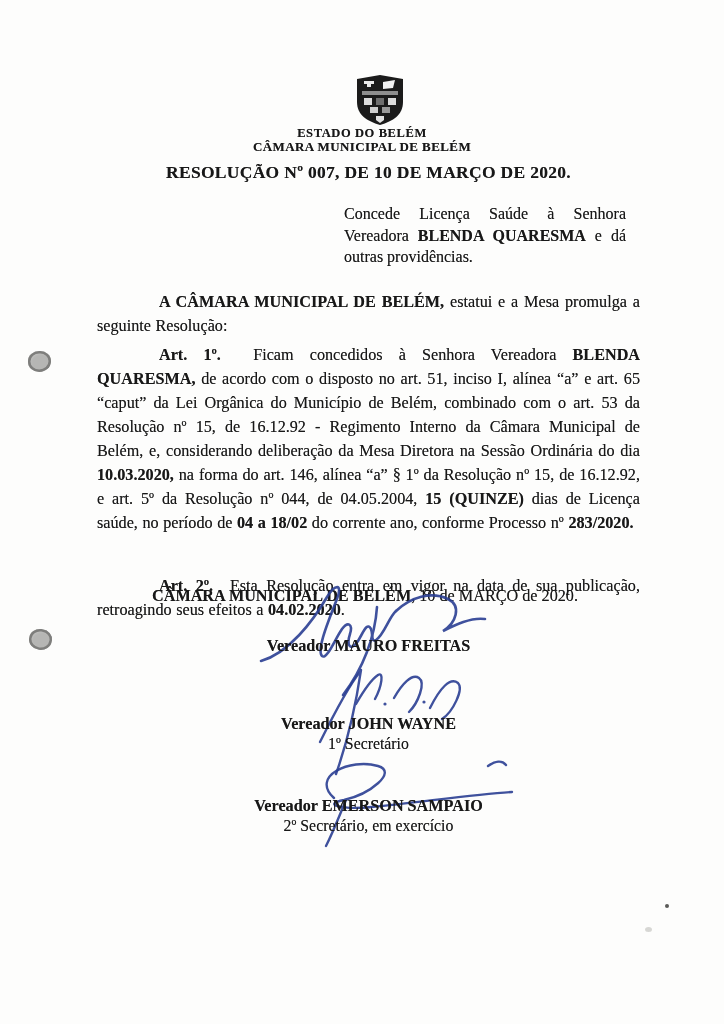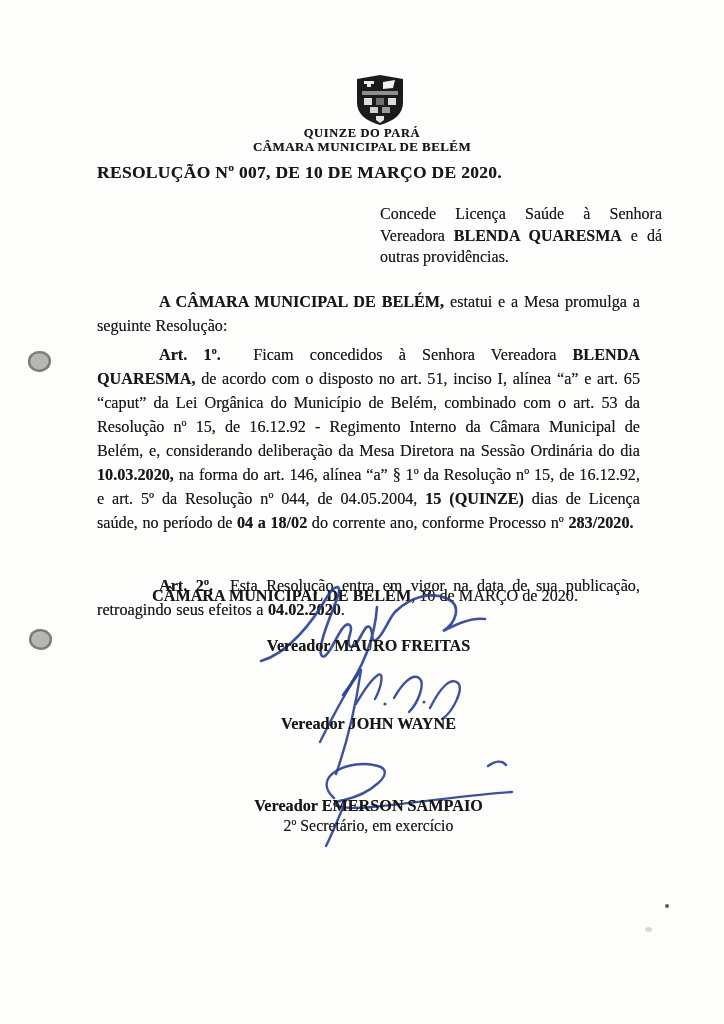--- a/index.html
+++ b/index.html
@@ -9,24 +9,24 @@
     font-family:"Liberation Serif", serif;color:#181818;
     text-shadow:0 0 .4px rgba(20,20,20,.55);
   }
   .b{font-weight:bold;}
   
   .crest{position:absolute;left:350px;top:74px;width:60px;height:52px;}
   .org1{position:absolute;left:0;top:126px;width:100%;text-align:center;
         font-size:12.5px;font-weight:600;letter-spacing:.6px;}
   .org2{position:absolute;left:0;top:139px;width:100%;text-align:center;
         font-size:13px;font-weight:600;letter-spacing:.4px;}
-  .title{position:absolute;left:97px;top:162px;width:543px;
+  .title{position:absolute;left:97px;top:162px;width:543px;text-align:center;
          font-size:17.5px;font-weight:bold;letter-spacing:.3px;}
   
-  .summary{position:absolute;left:380px;top:203px;width:282px;
+  .summary{position:absolute;left:344px;top:203px;width:282px;
            font-size:16px;line-height:21.5px;text-align:justify;}
   
   .para{position:absolute;left:97px;width:543px;font-size:16.2px;line-height:24px;
         text-align:justify;word-spacing:.5px;}
   .p-open{top:290px;}
   .p-art1{top:343px;}
   .p-art2{top:554px;margin-top:20px;}
   .indent{text-indent:62px;}
   .dateline{position:absolute;left:97px;top:587px;width:543px;font-size:16.2px;
             text-indent:55px;}
@@ -66,21 +66,21 @@
       <rect x="12" y="17" width="36" height="4" fill="#8f8f8f"></rect>
       <rect x="14" y="24" width="8" height="7" fill="#dcdcdc"></rect>
       <rect x="26" y="24" width="8" height="7" fill="#6f6f6f"></rect>
       <rect x="38" y="24" width="8" height="7" fill="#dcdcdc"></rect>
       <rect x="20" y="33" width="8" height="6" fill="#cfcfcf"></rect>
       <rect x="32" y="33" width="8" height="6" fill="#9a9a9a"></rect>
       <path d="M26 42 h8 v4 l-4 3 l-4 -3 Z" fill="#e3e3e3"></path>
     </svg>
   </div>
 
-  <div class="org1">QUINZE DO PARÁ</div>
+  <div class="org1">ESTADO DO BELÉM</div>
   <div class="org2">CÂMARA MUNICIPAL DE BELÉM</div>
 
   <div class="title">RESOLUÇÃO Nº 007, DE 10 DE MARÇO DE 2020.</div>
 
   <div class="summary"><span>Concede Licença Saúde à Senhora Vereadora </span><span class="b">BLENDA QUARESMA</span><span> e dá outras providências.</span></div>
 
   <div class="para p-open indent"><span class="b">A CÂMARA MUNICIPAL DE BELÉM,</span><span> estatui e a Mesa promulga a seguinte Resolução:</span></div>
 
   <div class="para p-art1 indent"><span class="b">Art. 1º.</span><span>&nbsp; Ficam concedidos à Senhora Vereadora </span><span class="b">BLENDA QUARESMA,</span><span> de acordo com o disposto no art. 51, inciso I, alínea “a” e art. 65 “caput” da Lei Orgânica do Município de Belém, combinado com o art. 53 da Resolução nº 15, de 16.12.92 - Regimento Interno da Câmara Municipal de Belém, e, considerando deliberação da Mesa Diretora na Sessão Ordinária do dia </span><span class="b">10.03.2020,</span><span> na forma do art. 146, alínea “a” § 1º da Resolução nº 15, de 16.12.92, e art. 5º da Resolução nº 044, de 04.05.2004, </span><span class="b">15 (QUINZE)</span><span> dias de Licença saúde, no período de </span><span class="b">04 a 18/02</span><span> do corrente ano, conforme Processo nº </span><span class="b">283/2020.</span></div>
 
@@ -112,19 +112,20 @@
       <path d="M216,14 C223,9 230,8 234,13"></path>
       <path d="M74,48 C68,62 62,78 54,94"></path>
     </g>
   </svg>
 
   <div class="sig sig1">
     <div class="name">Vereador MAURO FREITAS</div>
   </div>
   <div class="sig sig2">
     <div class="name">Vereador JOHN WAYNE</div>
+    <div class="role">1º Secretário</div>
   </div>
   <div class="sig sig3">
     <div class="name">Vereador EMERSON SAMPAIO</div>
     <div class="role">2º Secretário, em exercício</div>
   </div>
 
 </div>
 
 </body></html>

